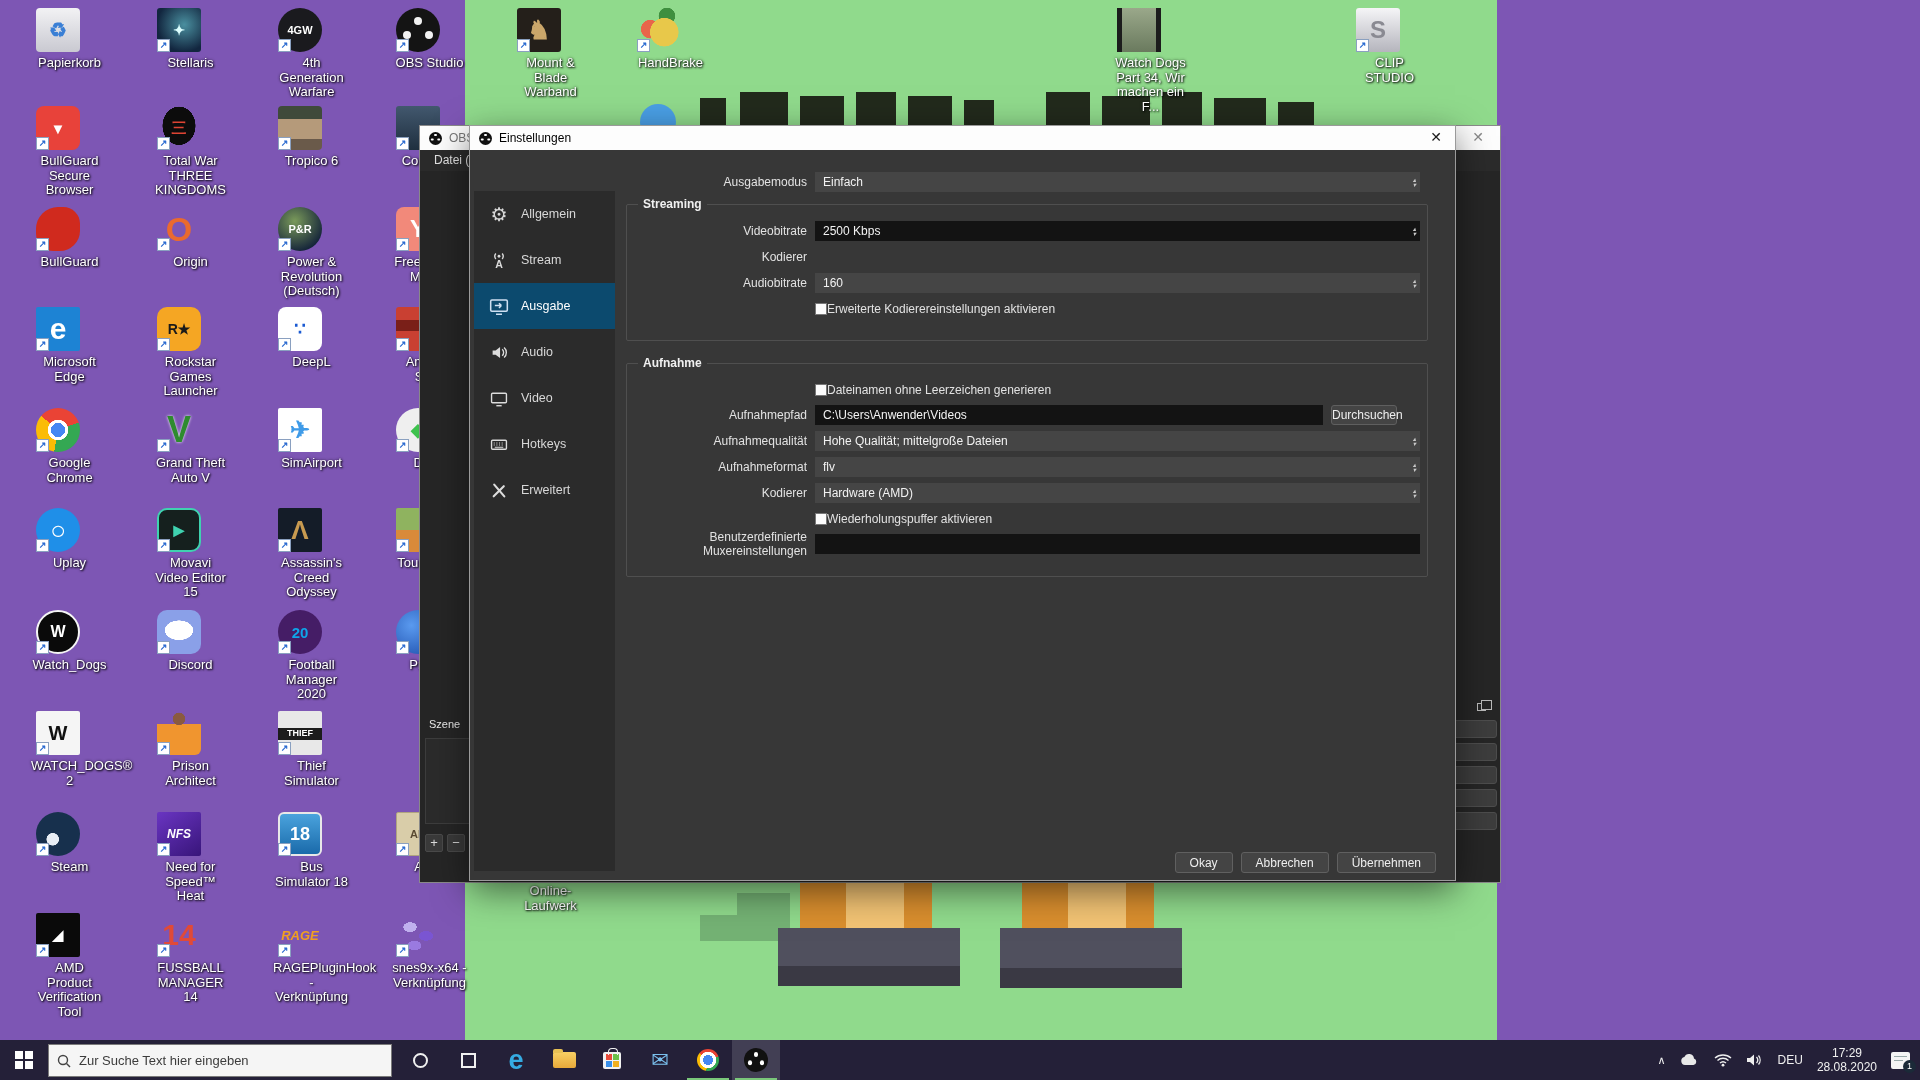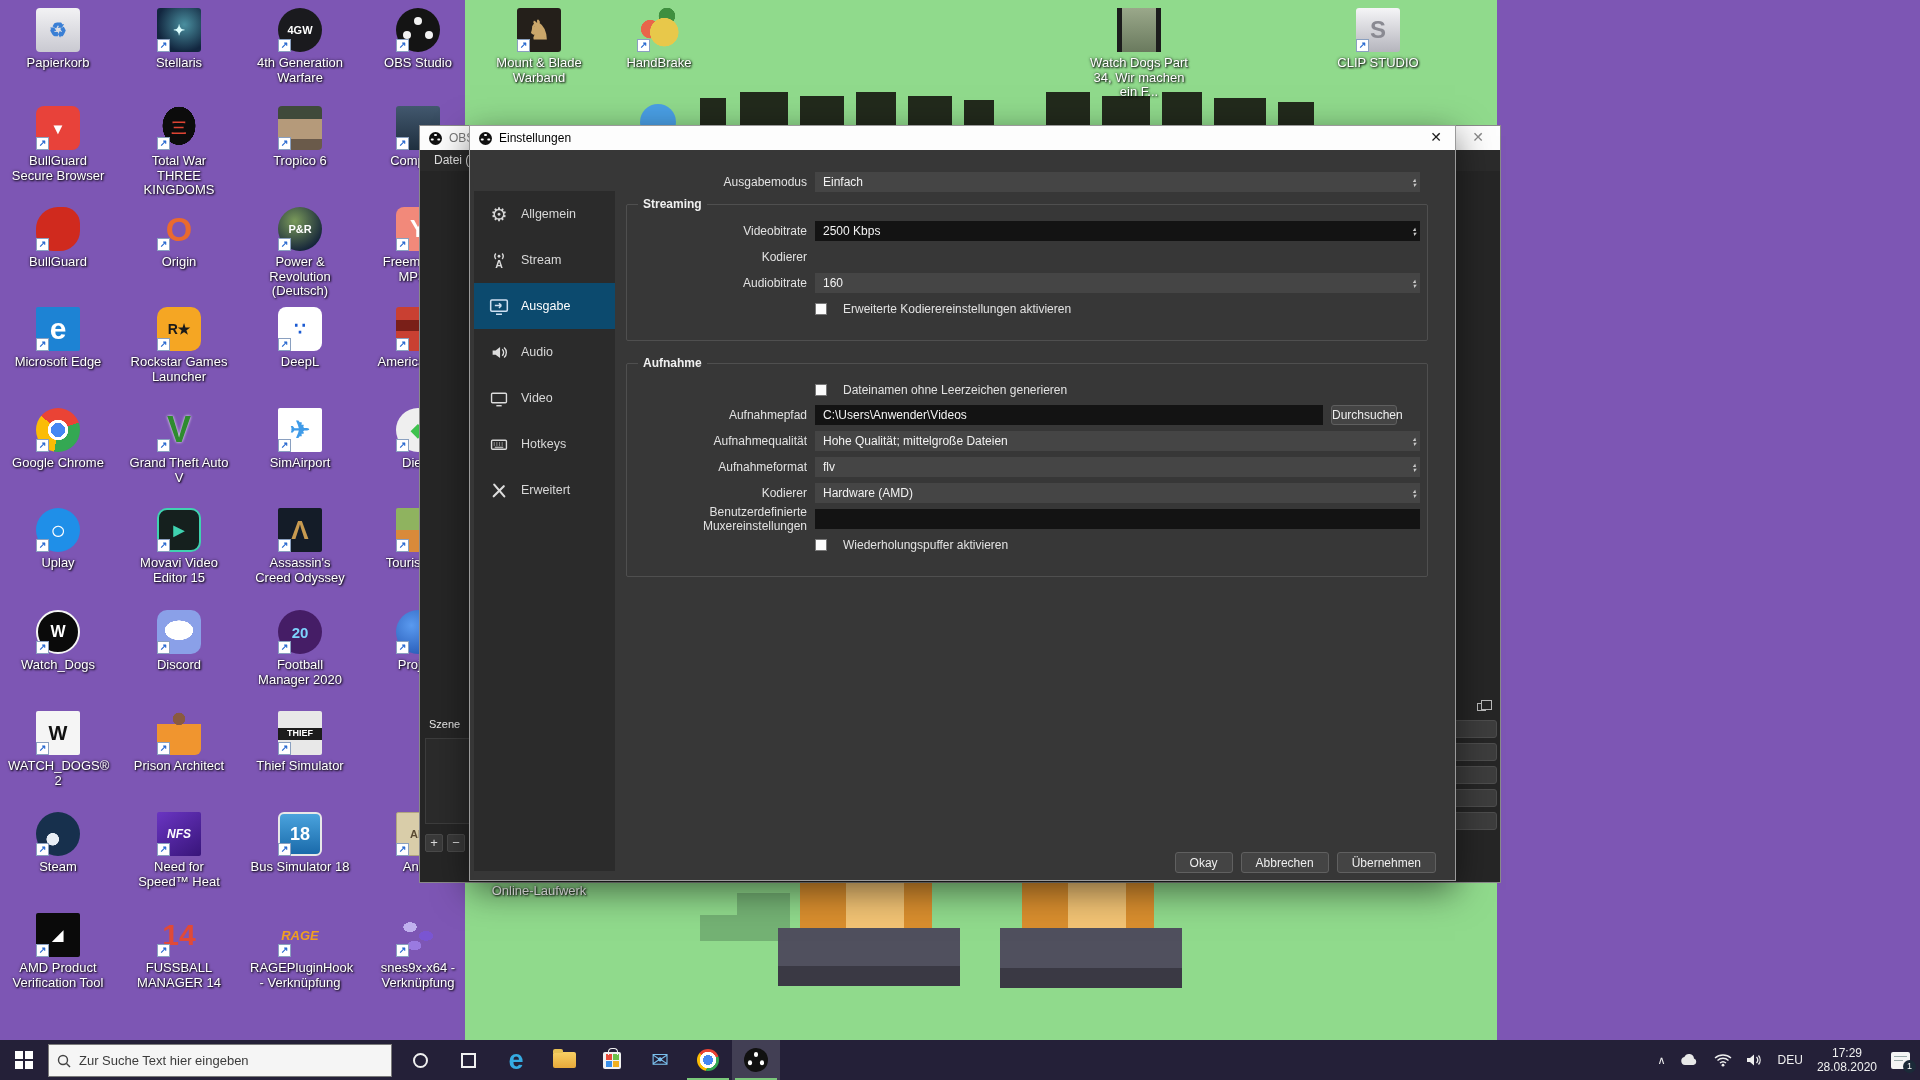--- a/index.html
+++ b/index.html
@@ -14,21 +14,21 @@
   .px-leghi { background:var(--boot_orange_light); }
   .px-boot { background:var(--boot_gray); }
   .px-sole { background:var(--boot_gray_dark); }
   .px-step { background:var(--shadow_green); }
   #blue-dot { position:absolute; left:640px; top:104px; width:36px; height:36px; border-radius:50%; background:#4aa0e6; z-index:0; }
 
   
   .dicon { position:absolute; width:100px; text-align:center; z-index:1; cursor:default; }
   .dimg { position:relative; width:44px; height:44px; margin:0 auto; display:flex; align-items:center; justify-content:center; font-weight:bold; }
   .badge { position:absolute; left:28px; top:31px; width:13px; height:13px; background:#fff; border:1px solid #8aa0c0; font-size:9px; line-height:11px; color:#2a6ad0; font-weight:bold; }
-  .dlabel { margin-top:4px; font-size:13px; line-height:1.12; color:#fff; text-shadow:1px 1px 2px rgba(0,0,0,.95), 0 0 3px rgba(0,0,0,.7); }
+  .dlabel { margin-top:4px; font-size:13px; line-height:1.12; color:#fff; text-shadow:1px 1px 2px rgba(0,0,0,.95), 0 0 3px rgba(0,0,0,.7);margin-left:23px; }
   .labelonly .dimg, .labelonly .badge { visibility:hidden; }
   .obs-dots .dimg::after { content:""; position:absolute; left:18px; top:9px; width:8px; height:8px; border-radius:50%; background:#f2f2f2; box-shadow:-11px 14px 0 #f2f2f2, 11px 14px 0 #f2f2f2; }
 
   
   #obs-window { position:absolute; left:420px; top:126px; width:1080px; height:756px; z-index:2; box-shadow:0 0 0 1px #8a8a8a; background:#262626; }
   .wtitle { position:absolute; left:0; top:0; right:0; height:24px; background:#fdfdfd; display:flex; align-items:center; }
   .wtitle .obs-logo { margin-left:9px; }
   .wtitle .ttext { margin-left:7px; font-size:12px; }
   #obs-window .ttext { color:#777; }
   .obs-logo { display:inline-block; width:1em; height:1em; border-radius:50%; background:#111; position:relative; font-size:13px; flex:none; }
@@ -58,21 +58,21 @@
   .flabel { width:180px; flex:none; text-align:right; color:#e2e2e2; }
   .finput { margin-left:8px; flex:1; height:20px; background:var(--input_gray); display:flex; align-items:center; padding-left:8px; color:#f2f2f2; }
   .fval { flex:1; white-space:nowrap; overflow:hidden; }
   .spin { display:flex; flex-direction:column; margin-right:4px; color:#c8c8c8; font-size:6.5px; line-height:5px; }
   .t-spin .finput, .t-text .finput, .t-path .finput { background:var(--input_dark); }
   .t-path .finput { flex:none; width:508px; }
   .fbtn { margin-left:8px; width:66px; height:20px; background:#444; border:1px solid #5f5f5f; border-radius:3px; color:#eee; font-size:12px; font-family:inherit; }
   .fbtn:empty { display:none; }
   .fcheck { display:none; width:12px; height:12px; background:#fcfcfc; border:1px solid #777; flex:none; }
   .t-check .fcheck { display:inline-block; order:1; margin-left:188px; }
-  .t-check .flabel { order:2; width:auto; text-align:left; margin-left:16px; }
+  .t-check .flabel { order:2; width:auto; text-align:left; margin-left:0; }
   .t-check { height:16px; margin-bottom:9px; }
   #output-row { margin:23px 35px 14px 12px; }
   .gbox { border:1px solid var(--groupbox_border); border-radius:2px; margin:0 27px 0 11px; padding:2px 7px 14px 0; }
   .gbox + .gbox { margin-top:22px; }
   .gtitle { position:relative; top:-10px; left:11px; display:inline-block; background:var(--dialog_bg); padding:0 5px; font-weight:bold; color:#f0f0f0; margin-bottom:2px; }
   #footer { position:absolute; right:19px; bottom:7px; display:flex; gap:8px; }
   .dlg-btn { height:21px; background:#444; border:1px solid #606060; border-radius:3px; color:#eee; font-size:12px; padding:0 14px; font-family:inherit; }
 
   
   #taskbar { position:absolute; left:0; bottom:0; width:1920px; height:40px; background:var(--taskbar_bg); z-index:10; }
@@ -313,21 +313,21 @@
       <div class="dlabel">SimAirport</div>
     </div>
     <div class="dicon" style="left: 250px; top: 508px;">
       <div class="dimg" style="background: rgb(20, 28, 40); border-radius: 2px; color: rgb(200, 154, 80); font-size: 26px;">
         <span>Λ</span>
       </div>
       <div class="badge">↗</div>
       <div class="dlabel">Assassin's Creed Odyssey</div>
     </div>
     <div class="dicon" style="left: 250px; top: 610px;">
-      <div class="dimg" style="background: rgb(69, 29, 102); border-radius: 50%; color: #7dd3fc; font-size: 15px;">
+      <div class="dimg" style="background: rgb(69, 29, 102); border-radius: 50%; color: #0ea5e9; font-size: 15px;">
         <span>20</span>
       </div>
       <div class="badge">↗</div>
       <div class="dlabel">Football Manager 2020</div>
     </div>
     <div class="dicon" style="left: 250px; top: 711px;">
       <div class="dimg" style="background: linear-gradient(rgb(232, 232, 232) 0px, rgb(232, 232, 232) 38%, rgb(28, 28, 28) 38%, rgb(28, 28, 28) 66%, rgb(232, 232, 232) 66%); border-radius: 2px; color: rgb(255, 255, 255); font-size: 9px;">
         <span>THIEF</span>
       </div>
       <div class="badge">↗</div>
@@ -642,32 +642,32 @@
 
               <span class="finput">
                 <span class="fval">Hardware (AMD)</span>
                 <span class="spin">
                   <i>▴</i>
                   <i>▾</i>
                 </span>
               </span>
 
             </div>
-            <div class="frow t-text">
-              <span class="flabel">Benutzerdefinierte Muxereinstellungen</span>
-
-              <span class="finput">
-                <span class="fval"></span>
-
-              </span>
-
-            </div>
             <div class="frow t-check">
               <span class="flabel">Wiederholungspuffer aktivieren</span>
               <span class="fcheck"></span>
+
+            </div>
+            <div class="frow t-text">
+              <span class="flabel">Benutzerdefinierte Muxereinstellungen</span>
+
+              <span class="finput">
+                <span class="fval"></span>
+
+              </span>
 
             </div>
           </div>
       </div>
     </div>
     <div id="footer">
       <button class="dlg-btn">Okay</button>
       <button class="dlg-btn">Abbrechen</button>
       <button class="dlg-btn">Übernehmen</button>
     </div>

